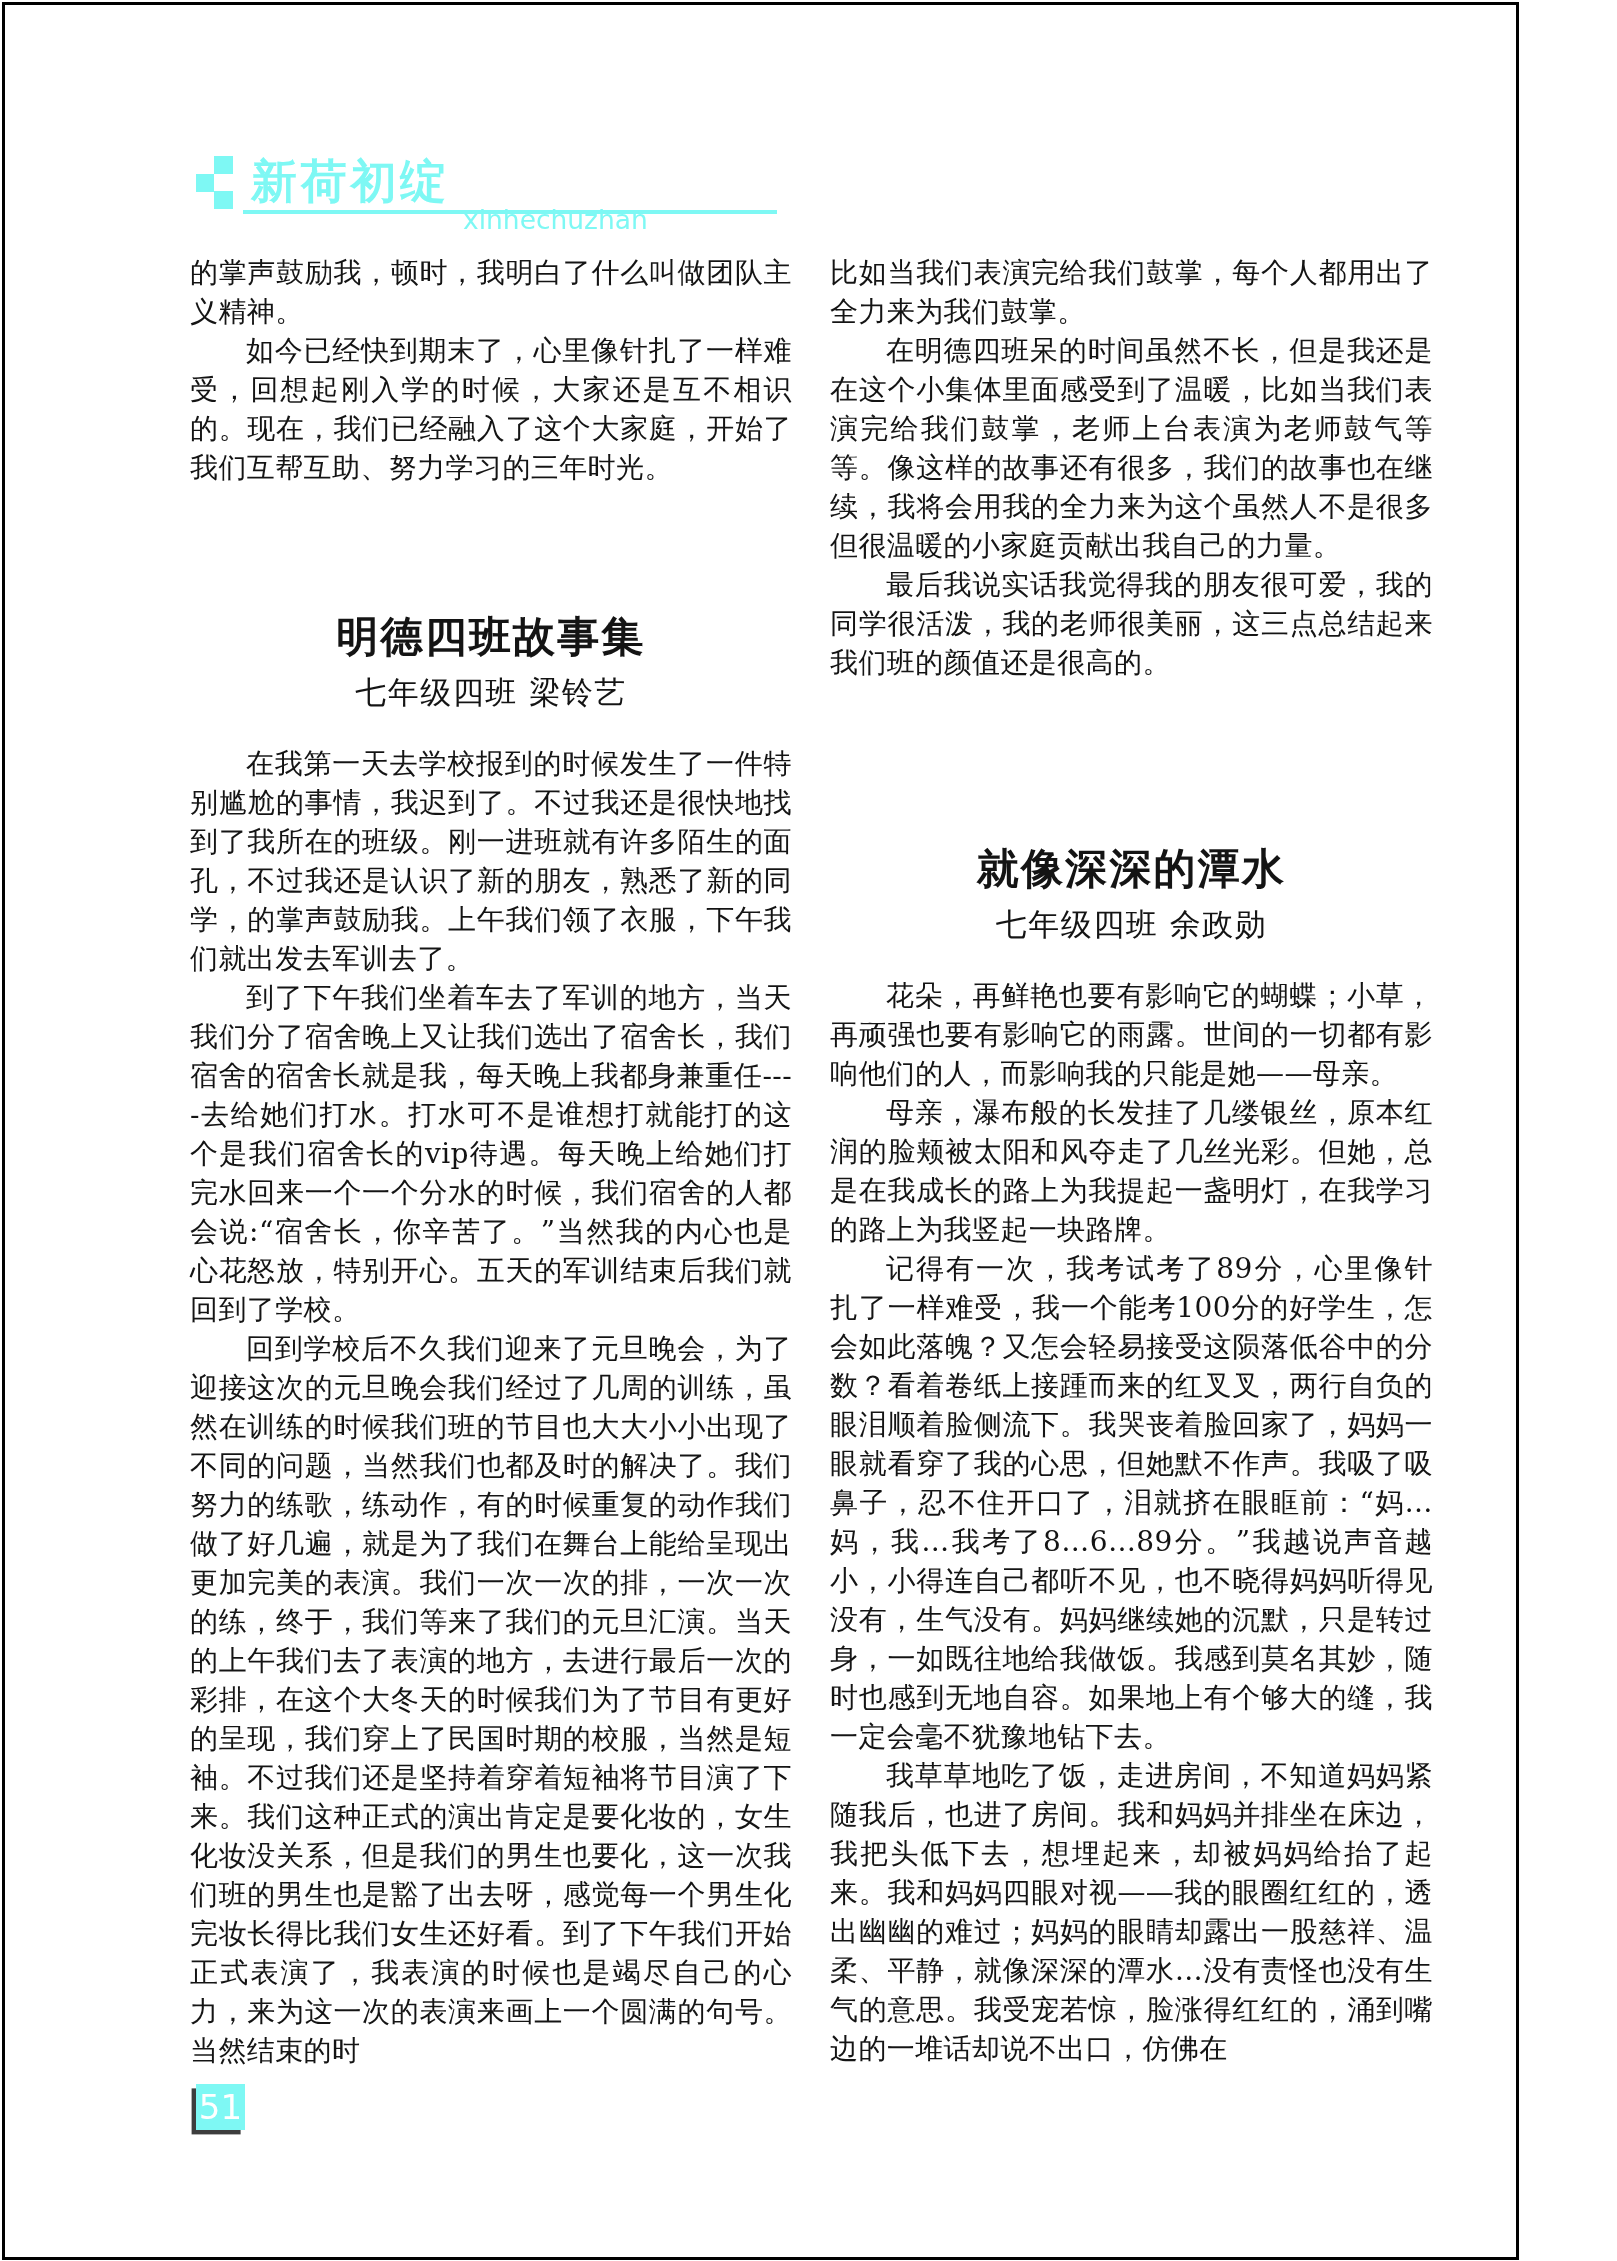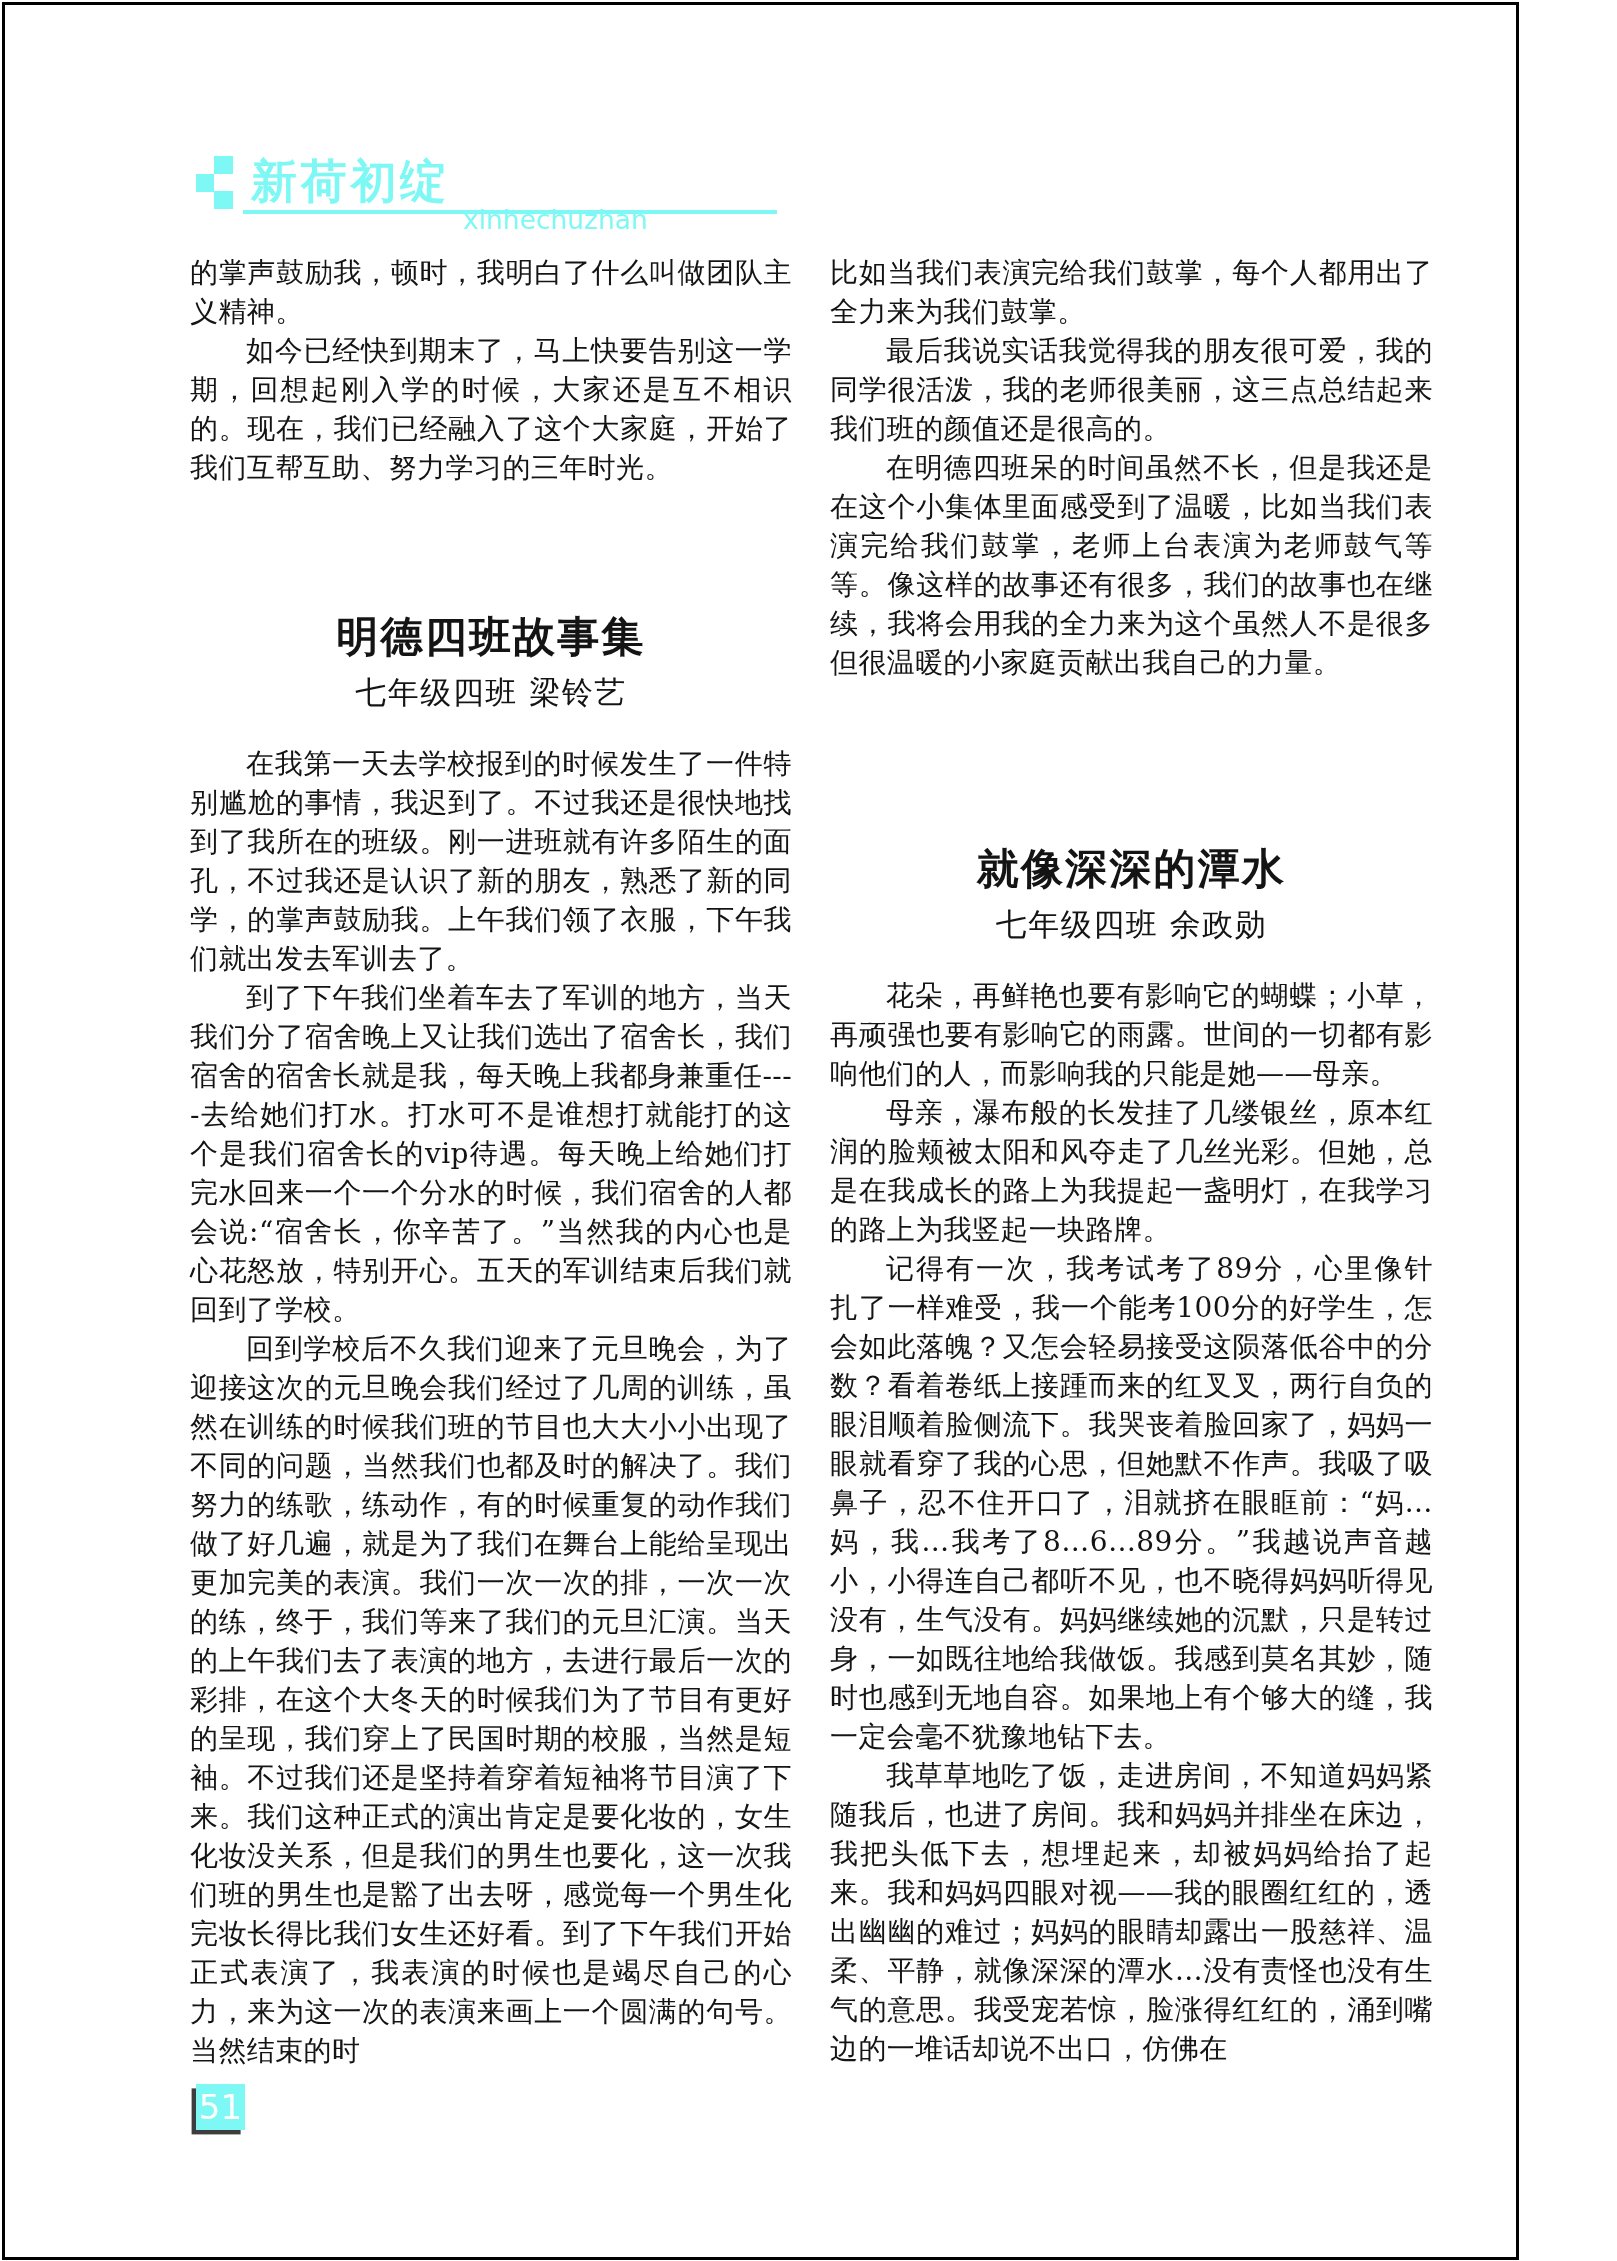--- a/index.html
+++ b/index.html
@@ -94,38 +94,38 @@
     <div class="sq p1"></div>
     <div class="sq p2"></div>
     <div class="sq p3"></div>
   </div>
   <div class="brand-title">新荷初绽</div>
   <div class="brand-pinyin">xinhechuzhan</div>
   <div class="header-rule"></div>
 
   <div class="col cont col-left-1">
       <p>的掌声鼓励我，顿时，我明白了什么叫做团队主义精神。</p>
-      <p>如今已经快到期末了，马上快要告别这一学期，回想起刚入学的时候，大家还是互不相识的。现在，我们已经融入了这个大家庭，开始了我们互帮互助、努力学习的三年时光。</p>
+      <p>如今已经快到期末了，心里像针扎了一样难受，回想起刚入学的时候，大家还是互不相识的。现在，我们已经融入了这个大家庭，开始了我们互帮互助、努力学习的三年时光。</p>
     </div>
 
   <div class="article-head h1">
     <div class="article-title">明德四班故事集</div>
     <div class="article-byline">七年级四班 梁铃艺</div>
   </div>
 
   <div class="col col-left-2">
       <p>在我第一天去学校报到的时候发生了一件特别尴尬的事情，我迟到了。不过我还是很快地找到了我所在的班级。刚一进班就有许多陌生的面孔，不过我还是认识了新的朋友，熟悉了新的同学，的掌声鼓励我。上午我们领了衣服，下午我们就出发去军训去了。</p>
       <p>到了下午我们坐着车去了军训的地方，当天我们分了宿舍晚上又让我们选出了宿舍长，我们宿舍的宿舍长就是我，每天晚上我都身兼重任----去给她们打水。打水可不是谁想打就能打的这个是我们宿舍长的vip待遇。每天晚上给她们打完水回来一个一个分水的时候，我们宿舍的人都会说:“宿舍长，你辛苦了。”当然我的内心也是心花怒放，特别开心。五天的军训结束后我们就回到了学校。</p>
       <p>回到学校后不久我们迎来了元旦晚会，为了迎接这次的元旦晚会我们经过了几周的训练，虽然在训练的时候我们班的节目也大大小小出现了不同的问题，当然我们也都及时的解决了。我们努力的练歌，练动作，有的时候重复的动作我们做了好几遍，就是为了我们在舞台上能给呈现出更加完美的表演。我们一次一次的排，一次一次的练，终于，我们等来了我们的元旦汇演。当天的上午我们去了表演的地方，去进行最后一次的彩排，在这个大冬天的时候我们为了节目有更好的呈现，我们穿上了民国时期的校服，当然是短袖。不过我们还是坚持着穿着短袖将节目演了下来。我们这种正式的演出肯定是要化妆的，女生化妆没关系，但是我们的男生也要化，这一次我们班的男生也是豁了出去呀，感觉每一个男生化完妆长得比我们女生还好看。到了下午我们开始正式表演了，我表演的时候也是竭尽自己的心力，来为这一次的表演来画上一个圆满的句号。当然结束的时</p>
     </div>
 
   <div class="col cont col-right-1">
       <p>比如当我们表演完给我们鼓掌，每个人都用出了全力来为我们鼓掌。</p>
+      <p>在明德四班呆的时间虽然不长，但是我还是在这个小集体里面感受到了温暖，比如当我们表演完给我们鼓掌，老师上台表演为老师鼓气等等。像这样的故事还有很多，我们的故事也在继续，我将会用我的全力来为这个虽然人不是很多但很温暖的小家庭贡献出我自己的力量。</p>
       <p>最后我说实话我觉得我的朋友很可爱，我的同学很活泼，我的老师很美丽，这三点总结起来我们班的颜值还是很高的。</p>
-      <p>在明德四班呆的时间虽然不长，但是我还是在这个小集体里面感受到了温暖，比如当我们表演完给我们鼓掌，老师上台表演为老师鼓气等等。像这样的故事还有很多，我们的故事也在继续，我将会用我的全力来为这个虽然人不是很多但很温暖的小家庭贡献出我自己的力量。</p>
     </div>
 
   <div class="article-head h2">
     <div class="article-title">就像深深的潭水</div>
     <div class="article-byline">七年级四班 余政勋</div>
   </div>
 
   <div class="col col-right-2">
       <p>花朵，再鲜艳也要有影响它的蝴蝶；小草，再顽强也要有影响它的雨露。世间的一切都有影响他们的人，而影响我的只能是她——母亲。</p>
       <p>母亲，瀑布般的长发挂了几缕银丝，原本红润的脸颊被太阳和风夺走了几丝光彩。但她，总是在我成长的路上为我提起一盏明灯，在我学习的路上为我竖起一块路牌。</p>

